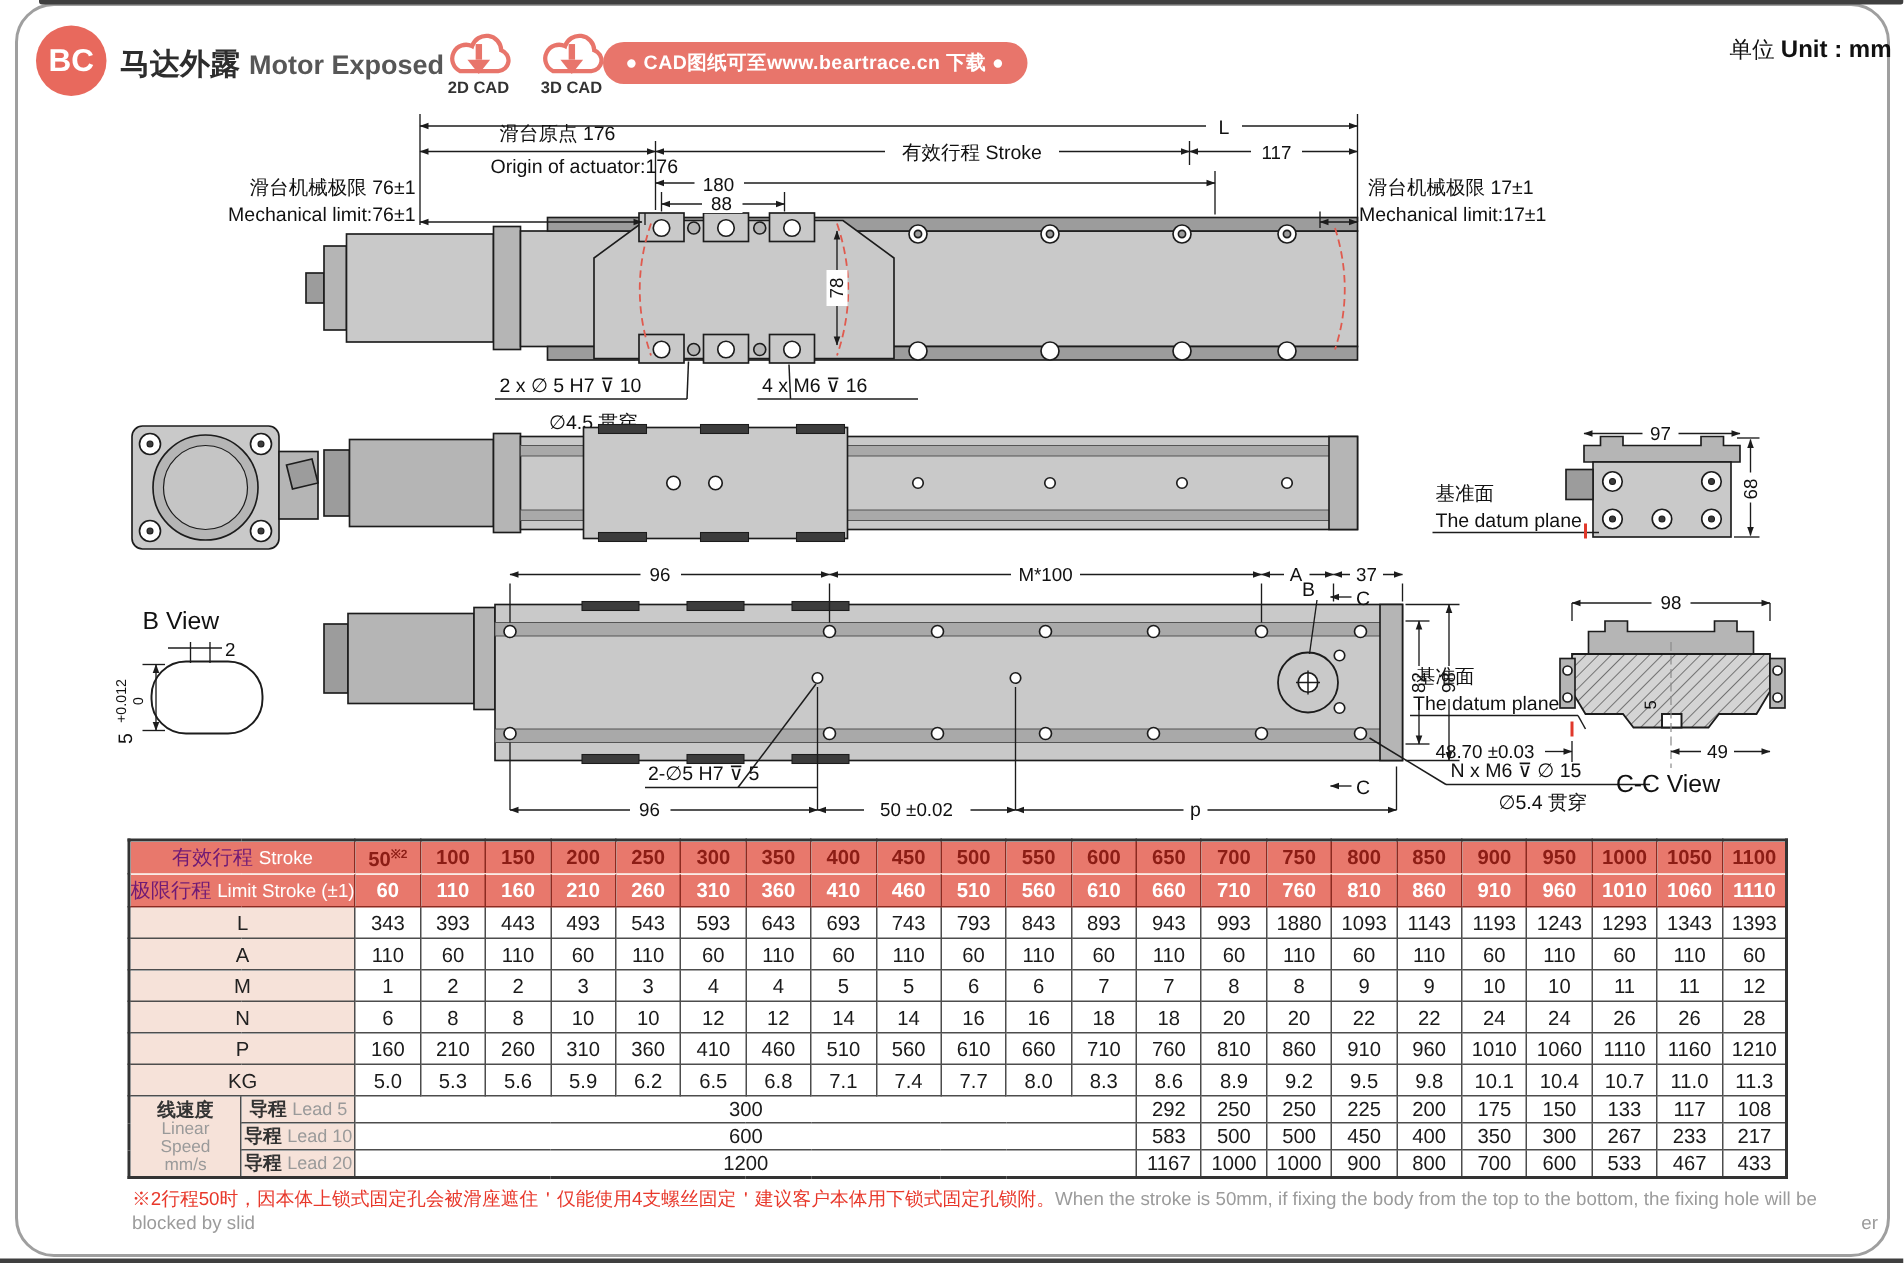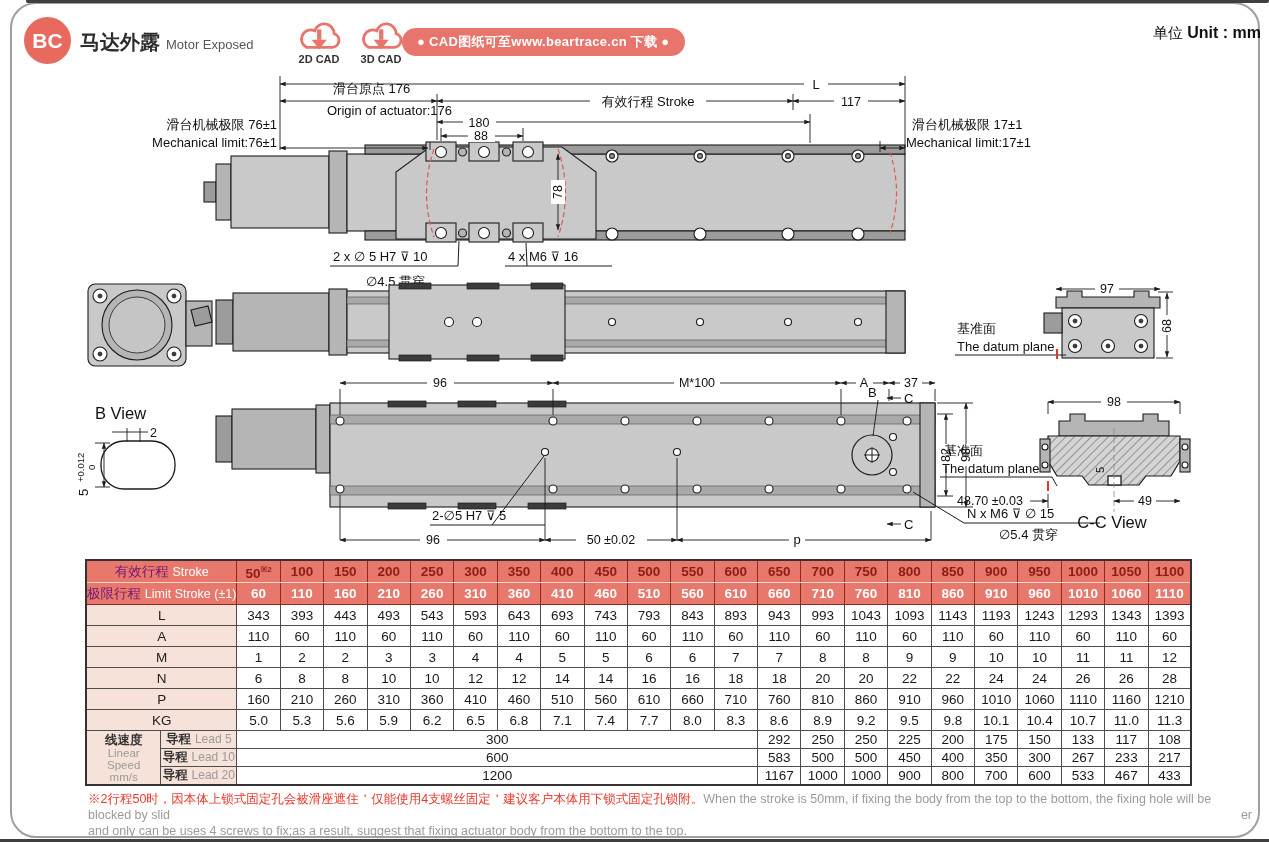--- a/index.html
+++ b/index.html
@@ -6,21 +6,21 @@
   body{width:1269px;height:844px;position:relative;overflow:hidden;background:#fff;
        font-family:"Liberation Sans",sans-serif;}
   .topline{position:absolute;top:0;left:26px;width:1243px;height:3px;background:#3f3f3f;border-radius:0 0 2px 2px}
   .bottomline{position:absolute;top:839px;left:0;width:1269px;height:3px;background:#3f3f3f}
   .frame{position:absolute;top:2px;left:10px;width:1246px;height:832px;border:2px solid #9f9f9f;border-radius:26px}
 
   
   .badge{position:absolute;left:24px;top:17px;width:47px;height:47px;border-radius:50%;background:#e8695d;
          color:#fff;font-size:21px;font-weight:bold;display:flex;align-items:center;justify-content:center}
   .title{position:absolute;left:80px;top:29px;font-size:20px;font-weight:bold;color:#2d2d2d;white-space:nowrap}
-  .title .en{font-size:13px;font-weight:normal;color:#575757;margin-left:6px}
+  .title .en{font-size:18px;font-weight:bold;color:#575757;margin-left:6px}
   .cad{position:absolute;top:18px;width:58px;text-align:center}
   #cad2d{left:290px}#cad3d{left:352px}
   .cad svg{width:52px;height:36px;display:block;margin:0 auto}
   .cad .lbl{font-size:11px;font-weight:bold;color:#333;margin-top:-1px}
   .pill{position:absolute;left:402px;top:28px;background:#e8756b;color:#fff;font-size:13px;font-weight:bold;
         padding:5px 15px;border-radius:15px;letter-spacing:.3px;white-space:nowrap}
   .unit{position:absolute;right:8px;top:24px;font-size:15px;color:#111;white-space:nowrap}
   .unit b{font-size:16px}
 
   
@@ -514,21 +514,21 @@
         <td class="dv">543</td>
         <td class="dv">593</td>
         <td class="dv">643</td>
         <td class="dv">693</td>
         <td class="dv">743</td>
         <td class="dv">793</td>
         <td class="dv">843</td>
         <td class="dv">893</td>
         <td class="dv">943</td>
         <td class="dv">993</td>
-        <td class="dv">1043</td>
+        <td class="dv">1880</td>
         <td class="dv">1093</td>
         <td class="dv">1143</td>
         <td class="dv">1193</td>
         <td class="dv">1243</td>
         <td class="dv">1293</td>
         <td class="dv">1343</td>
         <td class="dv">1393</td>
       </tr>
       <tr class="drow">
         <td class="rl" colspan="2">A</td>
@@ -703,15 +703,14 @@
         <td class="dv">600</td>
         <td class="dv">533</td>
         <td class="dv">467</td>
         <td class="dv">433</td>
       </tr>
     </tbody>
   </table>
 
 <div class="fn">
   <span class="red">※2行程50时，因本体上锁式固定孔会被滑座遮住＇仅能使用4支螺丝固定＇建议客户本体用下锁式固定孔锁附。</span><span class="gray">When the stroke is 50mm, if fixing the body from the top to the bottom, the fixing hole will be blocked by slid</span><br>
-  <span class="gray">and only can be uses 4 screws to fix;as a result, suggest that fixing actuator body from the bottom to the top.</span>
   <span class="er">er</span>
 </div>
 
 </body></html>

